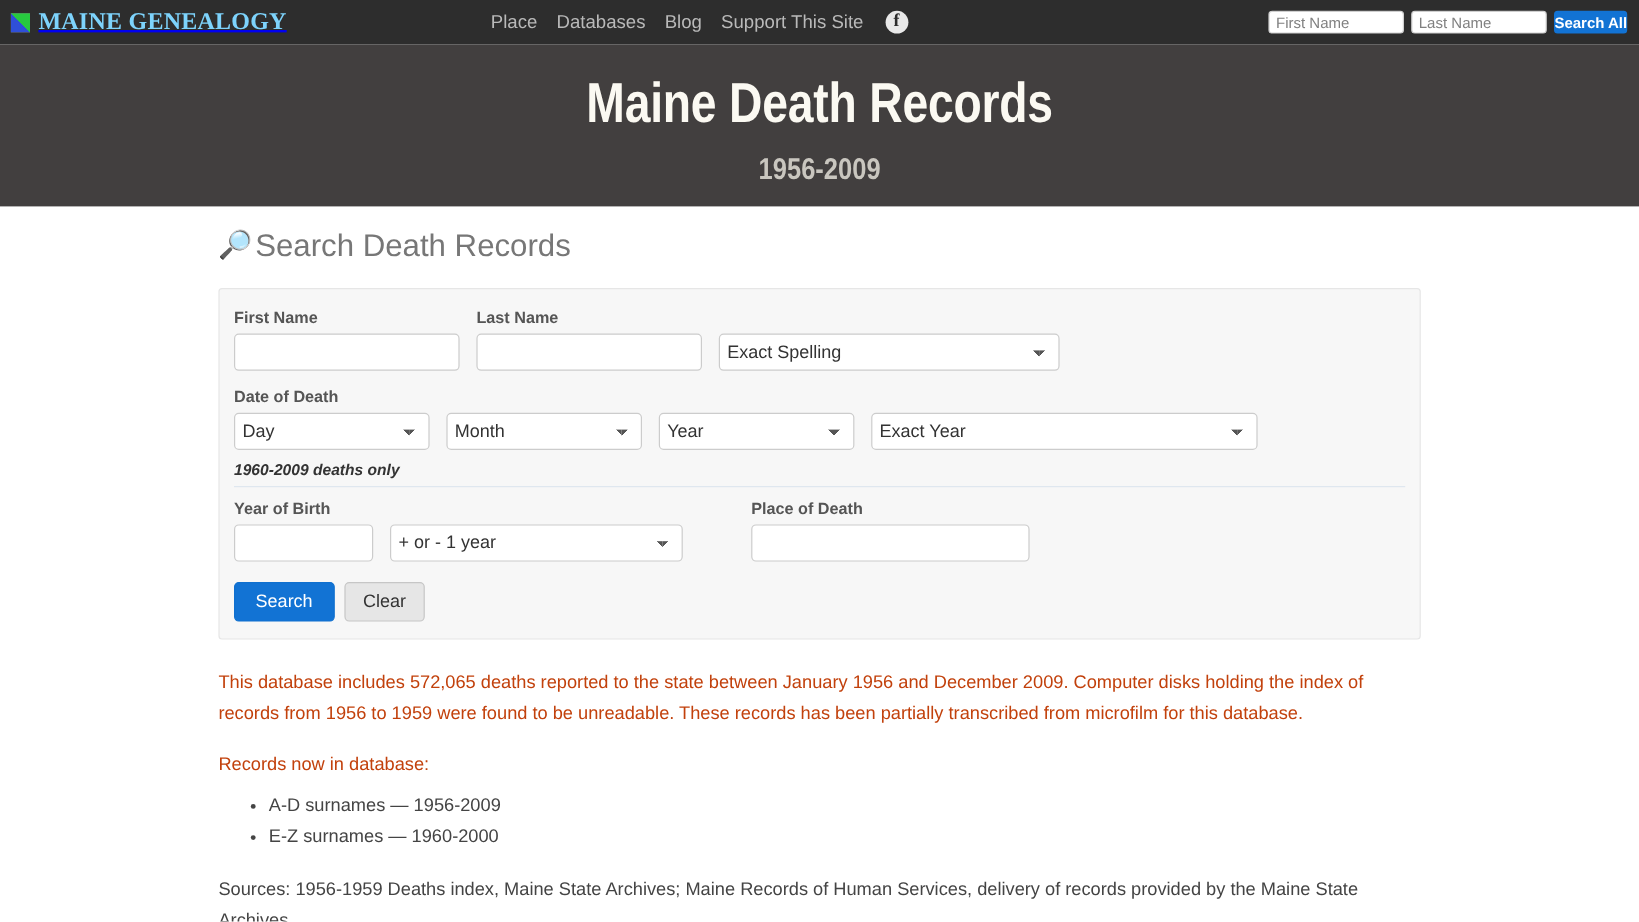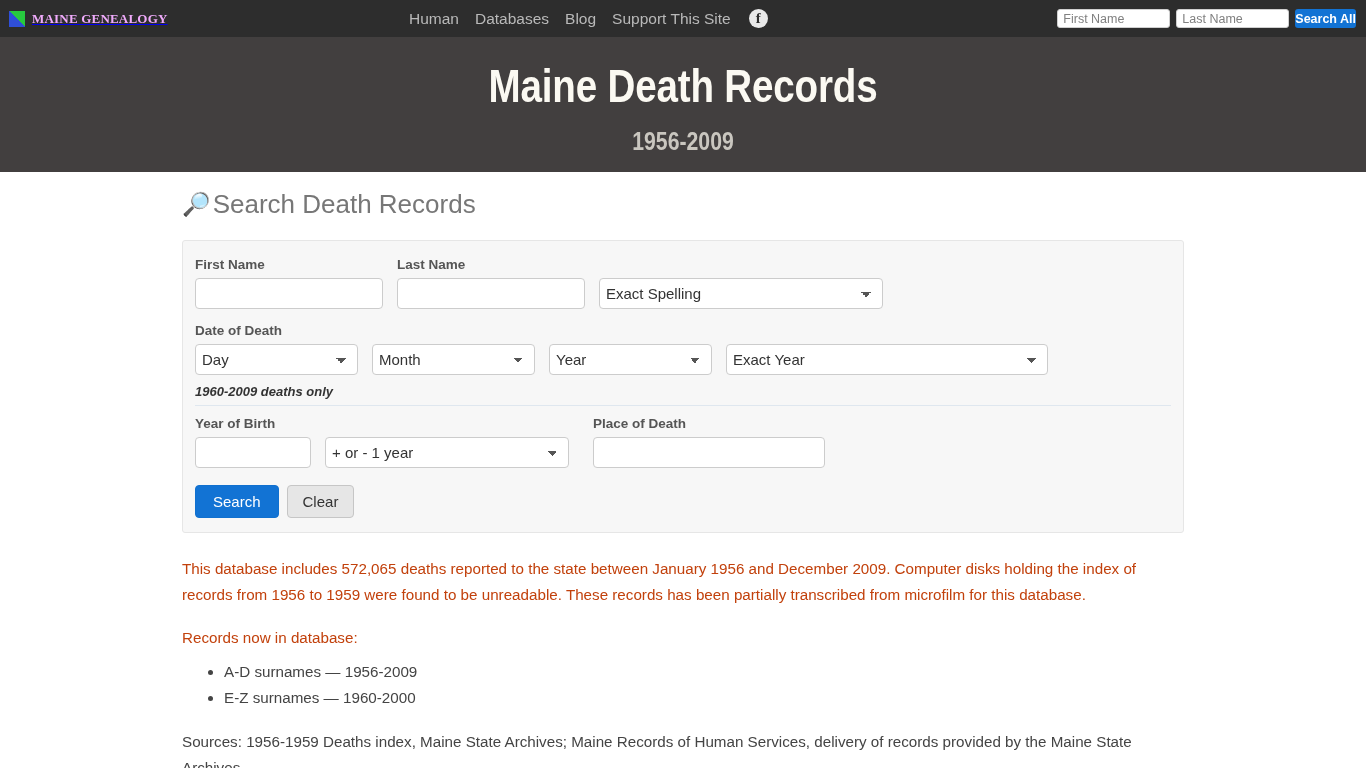--- a/index.html
+++ b/index.html
@@ -36,23 +36,23 @@
   .brand-logo .tri-green {
     position: absolute; inset: 0;
     background: linear-gradient(to bottom left, #27c93f 0 50%, transparent 50% 100%);
   }
   .brand-logo .tri-blue {
     position: absolute; inset: 0;
     background: linear-gradient(to top right, #2f4fd8 0 50%, transparent 50% 100%);
   }
   .brand-text {
     font-family: "Liberation Serif", serif;
-    font-size: 13px;
-    font-weight: 700;
-    color: #f0abfc;
+    font-size: 20px;
+    font-weight: 700;
+    color: #7dd3fc;
     letter-spacing: .2px;
     white-space: nowrap;
   }
 
   .nav {
     position: absolute;
     left: 409px;
     top: 0;
     height: 37px;
     display: flex;
@@ -265,21 +265,21 @@
 <div class="topbar">
   <a class="brand" href="#">
     <span class="brand-logo">
       <span class="tri-green"></span>
         <span class="tri-blue"></span>
     </span>
     <span class="brand-text">MAINE GENEALOGY</span>
   </a>
 
   <nav class="nav">
-    <a href="#">Human</a>
+    <a href="#">Place</a>
     <a href="#">Databases</a>
     <a href="#">Blog</a>
     <a href="#">Support This Site</a>
     <span class="fb-icon">f</span>
   </nav>
 
   <div class="topsearch">
     <input type="text" placeholder="First Name" style="">
     <input type="text" placeholder="Last Name" style="">
     <button class="btn-search-all">Search All</button>
@@ -346,21 +346,21 @@
     <div class="row" style="gap:14px;">
       <div class="fld" style="width:116px;">
         <label class="flabel">Year of Birth</label>
         <input class="txt" type="text" style="">
       </div>
       <div class="fld" style="width:244px; align-self:flex-end;">
         <select class="sel">
           <option>+ or - 1 year</option>
         </select>
       </div>
-      <div class="fld" style="width:232px; margin-left:10px;">
+      <div class="fld" style="width:232px; margin-left:43px;">
         <label class="flabel">Place of Death</label>
         <input class="txt" type="text" style="">
       </div>
     </div>
 
     <div class="btn-row">
       <button class="btn-primary">Search</button>
       <button class="btn-secondary">Clear</button>
     </div>
   </form>

